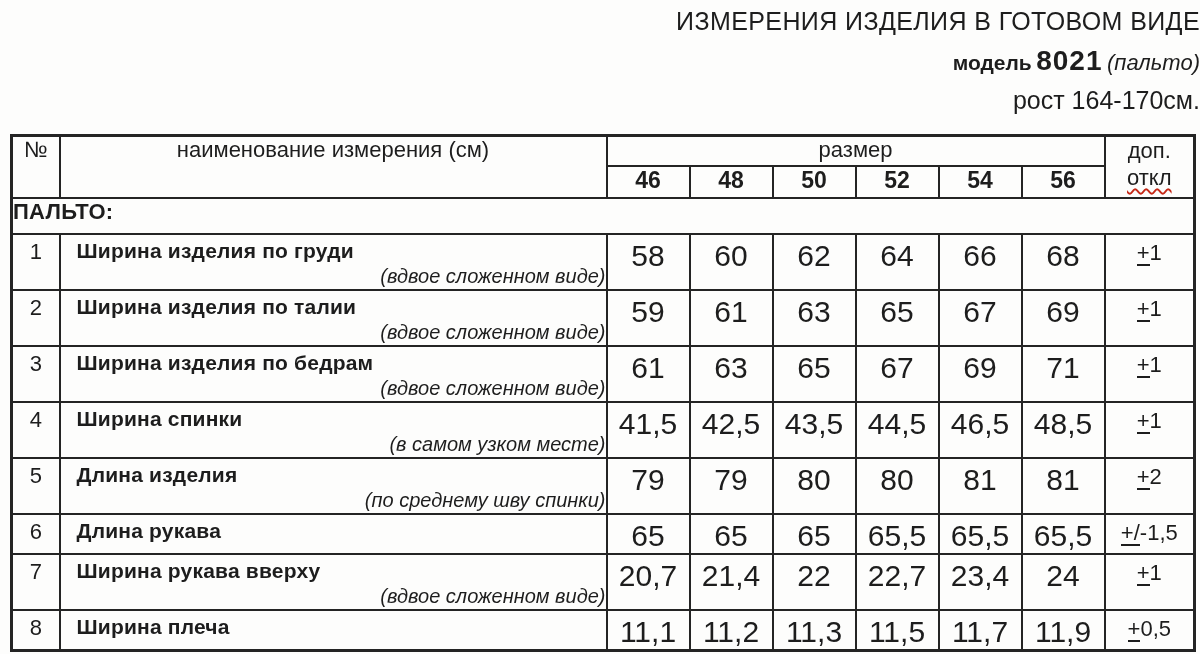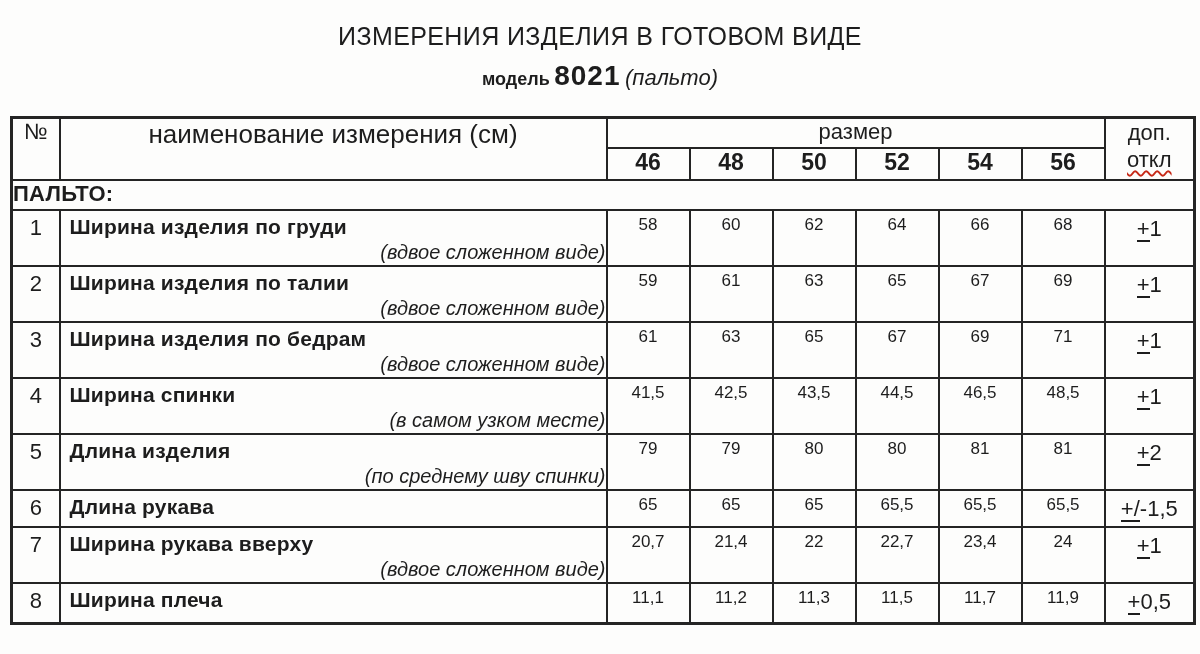--- a/index.html
+++ b/index.html
@@ -4,24 +4,24 @@
 <style>
   * { box-sizing: border-box; }
   html, body { margin: 0; padding: 0; }
   body {
     width: 1200px; height: 654px;
     background: #fdfdfc;
     font-family: "Liberation Sans", sans-serif;
     color: #1d1d1d;
     overflow: hidden;
   }
-  .titles { text-align: center; padding-top: 22px; }
+  .titles { text-align: right; padding-top: 7px; }
   .title-main { font-size: 25px; letter-spacing: 0.4px; }
   .title-model { margin-top: 8px; line-height: 34px; }
-  .title-model .lbl  { font-weight: bold; font-size: 18px; }
+  .title-model .lbl  { font-weight: bold; font-size: 21px; }
   .title-model .num  { font-weight: bold; font-size: 28px; letter-spacing: 1px; }
   .title-model .nt   { font-style: italic; font-size: 22px; }
   .title-height { font-size: 25px; margin-top: 4px; }
 
   table.meas {
     border-collapse: collapse;
     table-layout: fixed;
     width: 1183px;
     margin: 19px 0 0 10px;
     border: 3px solid #242424;
@@ -35,66 +35,67 @@
   
   col.c-num  { width: 48px; }
   col.c-name { width: 547px; }
   col.c-size { width: 83px; }
   col.c-tol  { width: 90px; }
 
   .hrow1 { height: 30px; }
   .hrow2 { height: 32px; }
   th { font-weight: normal; }
   .h-num  { font-size: 22px; text-align: center; padding-top: 2px; }
-  .h-name { font-size: 26px; text-align: center; padding-top: 2px; }
+  .h-name { font-size: 22px; text-align: center; padding-top: 2px; }
   .h-size-group { font-size: 22px; text-align: center; padding-top: 2px; vertical-align: top; }
   .h-size { font-size: 23px; font-weight: bold; text-align: center; padding-top: 2px; }
   .h-tol  { font-size: 22px; text-align: center; line-height: 27px; padding-top: 2px; }
   .squiggle {
     text-decoration: underline;
     text-decoration-style: wavy;
     text-decoration-color: #c62816;
     text-decoration-thickness: 1.5px;
     text-underline-offset: 3px;
   }
 
-  .section-row { height: 30px; }
+  .section-row { height: 36px; }
   .section-cell {
     font-weight: bold; font-size: 22px;
     text-align: left; vertical-align: middle;
     padding-left: 11px; letter-spacing: 0.3px;
   }
 
   tr.two    { height: 56px; }
   tr.one    { height: 37px; }
   tr.one-lg { height: 41px; }
 
   td.c-rownum { font-size: 22px; text-align: center; padding-top: 4px; }
-  td.c-mname  { padding-left: 9px; padding-top: 2px; }
+  td.c-mname  { padding-left: 16px; padding-top: 2px; }
   .mname { font-weight: bold; font-size: 21px; line-height: 27px; letter-spacing: 0.2px; }
   .mnote { font-style: italic; font-size: 20px; line-height: 25px; white-space: pre-wrap; text-align: right; }
-  td.c-val { font-size: 17px; text-align: center; padding-top: 4px; }
+  td.c-val { font-size: 30px; text-align: center; padding-top: 4px; }
   td.c-tolv { font-size: 22px; text-align: center; padding-top: 5px; }
   .tol-u {
     display: inline-block;
     border-bottom: 2px solid #1d1d1d;
     padding-bottom: 0px;
     line-height: 22px;
   }
 </style>
 </head>
 <body>
 
 <div class="titles">
   <div class="title-main">ИЗМЕРЕНИЯ ИЗДЕЛИЯ В ГОТОВОМ ВИДЕ</div>
   <div class="title-model">
     <span class="lbl">модель</span>
     <span class="num">8021</span>
     <span class="nt">(пальто)</span>
   </div>
+  <div class="title-height">рост 164-170см.</div>
 </div>
 
 <table class="meas">
   <colgroup>
     <col class="c-num">
     <col class="c-name">
     <col class="c-size">
       <col class="c-size">
       <col class="c-size">
     <col class="c-size">

